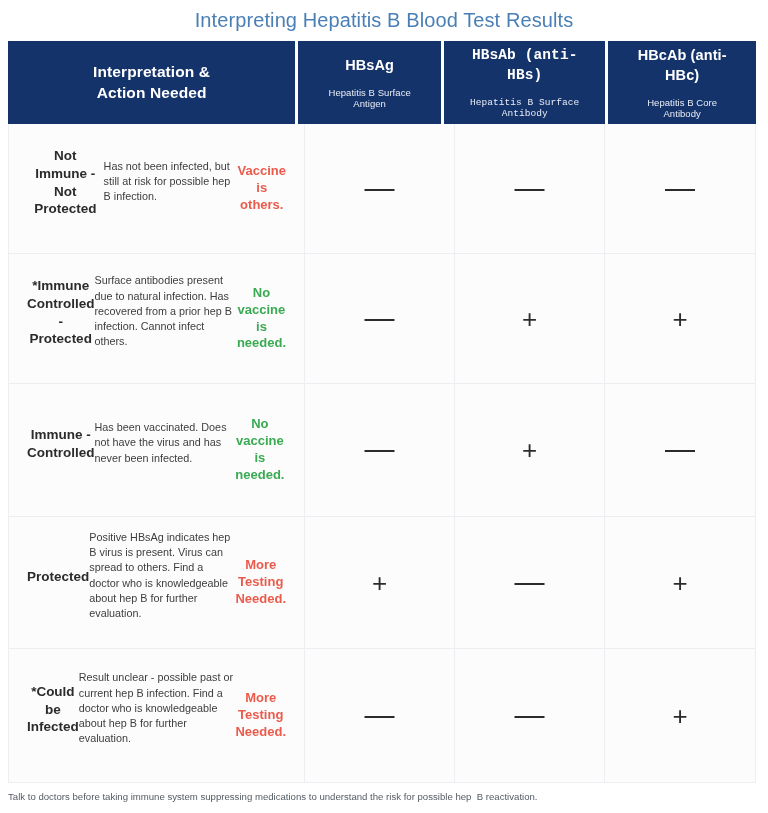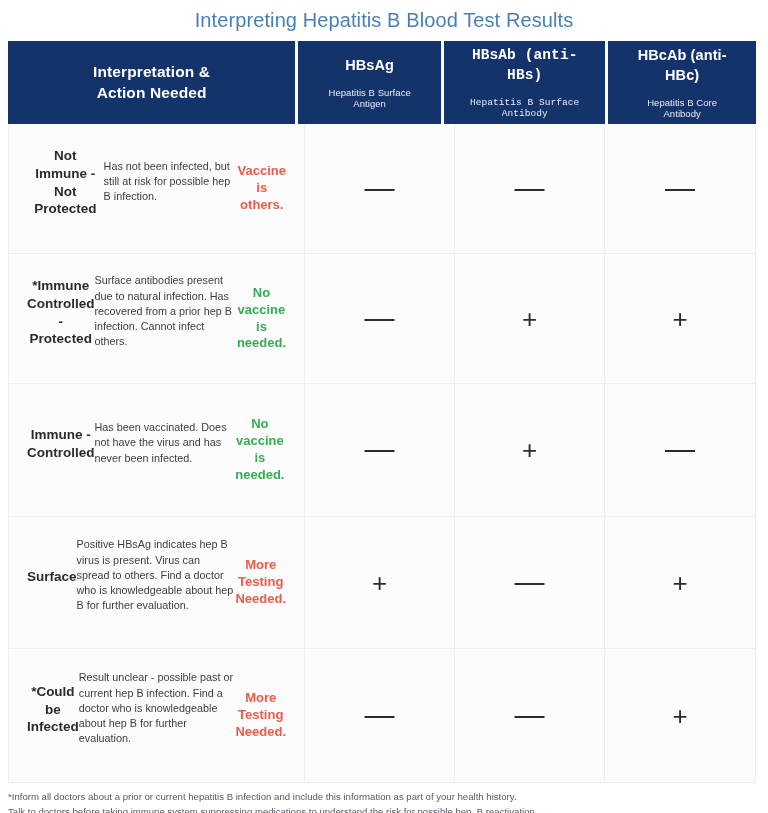--- a/index.html
+++ b/index.html
@@ -243,21 +243,21 @@
         <div class="td td-mark c2">
           <span class="mark">+</span>
         </div>
         <div class="td td-mark c3">
           <span class="mark minus">—</span>
         </div>
       </div>
 
       <div class="tr r4">
         <div class="td td-interp">
-          <div class="cell-title">Surface</div>
+          <div class="cell-title">Protected</div>
           <div class="cell-desc">Positive HBsAg indicates hep B virus is present. Virus can spread to others. Find a doctor who is knowledgeable about  hep B for further evaluation.</div>
           <div class="cell-action action-red">More Testing Needed.</div>
         </div>
         <div class="td td-mark">
           <span class="mark">+</span>
         </div>
         <div class="td td-mark c2">
           <span class="mark minus">—</span>
         </div>
         <div class="td td-mark c3">
@@ -279,17 +279,16 @@
         </div>
         <div class="td td-mark c3">
           <span class="mark">+</span>
         </div>
       </div>
 
     </div>
   </div>
 
   <div class="footnote">
-    <div>*Inform all doctors about a prior or current hepatitis B infection and include this information as part of your health history.</div>
     <div>Talk to doctors before taking immune system suppressing medications to understand the risk for possible hep  B reactivation.</div>
   </div>
 
 </div>
 
 </body></html>

